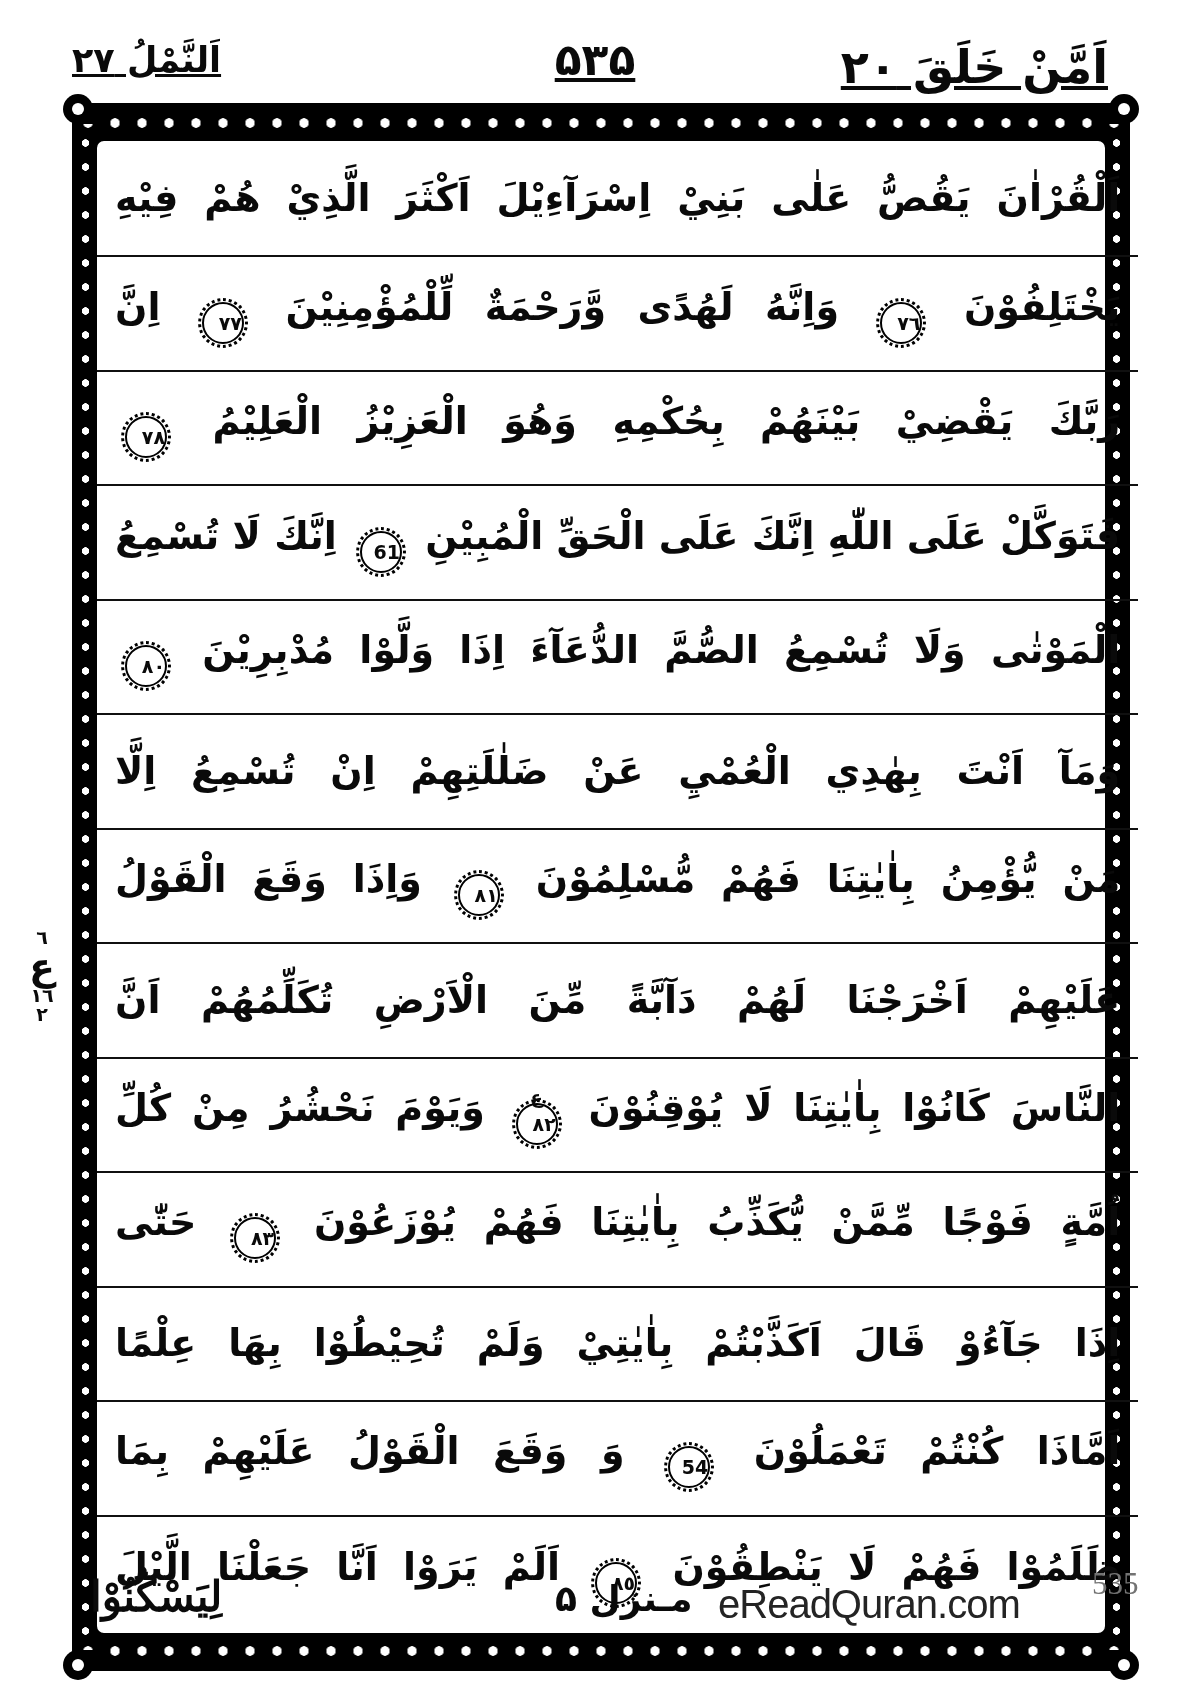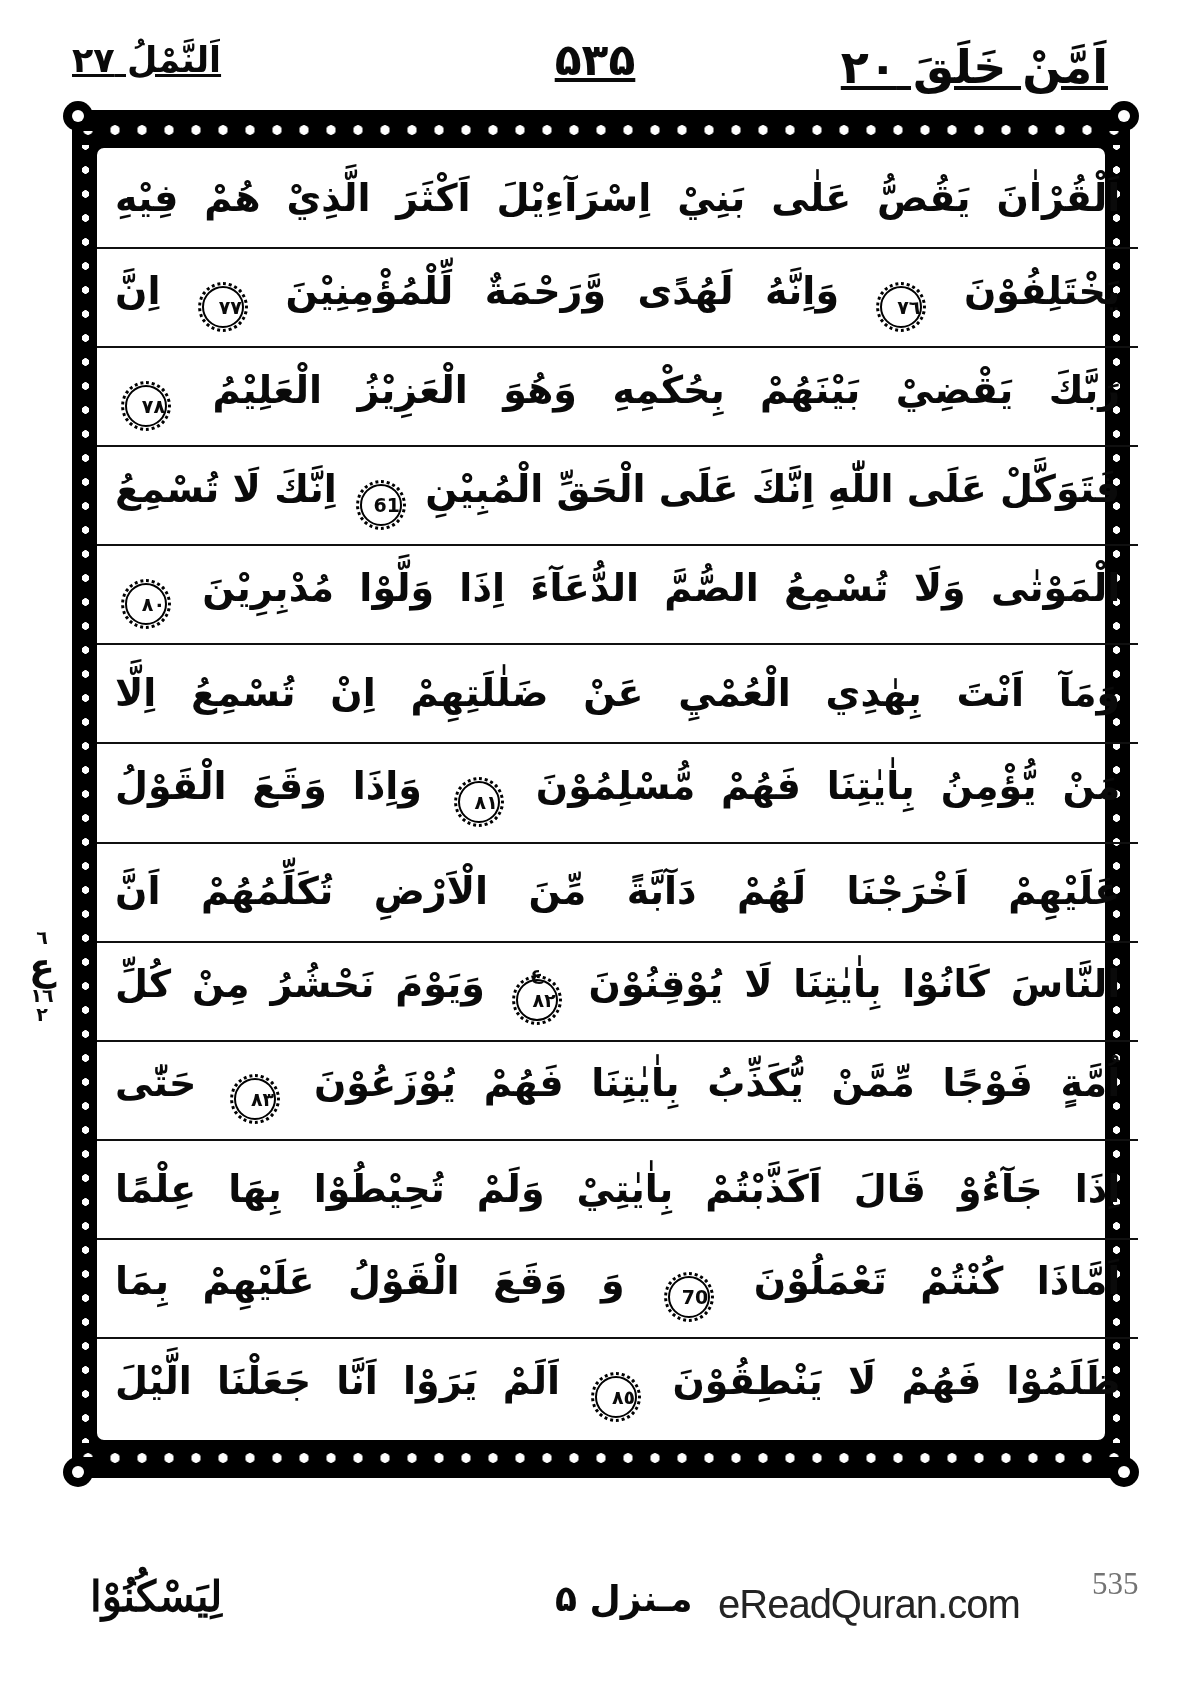--- a/index.html
+++ b/index.html
@@ -14,22 +14,22 @@
   }
 
   
   .hdr { position:absolute; top:40px; font-weight:bold; direction:rtl;text-decoration:underline; }
   .hdr-surah { left:72px; font-size:35px; }
   .hdr-page  { left:50%; transform:translateX(-50%); top:34px; font-size:44px; letter-spacing:2px; }
   .hdr-juz   { right:82px; font-size:46px; }
 
   
   .frame {
-    position:absolute; left:72px; top:110px;
-    width:1058px; height:1368px;
+    position:absolute; left:72px; top:103px;
+    width:1058px; height:1568px;
     background:#000;
     border:5px solid #000;
   }
   .band { position:absolute; background-color:#000;
     background-image:radial-gradient(circle, #ffffff 0 4.5px, rgba(0,0,0,0) 5px);
   }
   .band-top    { left:0; right:0; top:0;    height:30px; background-size:27px 30px; background-position:center; }
   .band-bottom { left:0; right:0; bottom:0; height:30px; background-size:27px 30px; background-position:center; }
   .band-left   { left:0;  top:30px; bottom:30px; width:17px; background-size:17px 24px; background-position:center;
                  background-image:radial-gradient(circle, #ffffff 0 3.5px, rgba(0,0,0,0) 4px); }
@@ -151,21 +151,21 @@
         <div class="row">
           <div class="line"><span class="ar">النَّاسَ كَانُوْا بِاٰيٰتِنَا لَا يُوْقِنُوْنَ</span> <span class="verse-circle">٨٢<span class="ruku-sup">ع</span></span> <span class="ar">وَيَوْمَ نَحْشُرُ مِنْ كُلِّ</span></div>
         </div>
         <div class="row">
           <div class="line"><span class="ar">اُمَّةٍ فَوْجًا مِّمَّنْ يُّكَذِّبُ بِاٰيٰتِنَا فَهُمْ يُوْزَعُوْنَ</span> <span class="verse-circle">٨٣</span> <span class="ar">حَتّٰى</span></div>
         </div>
         <div class="row">
           <div class="line"><span class="ar">اِذَا جَآءُوْ قَالَ اَكَذَّبْتُمْ بِاٰيٰتِيْ وَلَمْ تُحِيْطُوْا بِهَا عِلْمًا</span></div>
         </div>
         <div class="row">
-          <div class="line"><span class="ar">اَمَّاذَا كُنْتُمْ تَعْمَلُوْنَ</span> <span class="verse-circle">70</span> <span class="ar">وَ وَقَعَ الْقَوْلُ عَلَيْهِمْ بِمَا</span></div>
+          <div class="line"><span class="ar">اَمَّاذَا كُنْتُمْ تَعْمَلُوْنَ</span> <span class="verse-circle">54</span> <span class="ar">وَ وَقَعَ الْقَوْلُ عَلَيْهِمْ بِمَا</span></div>
         </div>
         <div class="row">
           <div class="line"><span class="ar">ظَلَمُوْا فَهُمْ لَا يَنْطِقُوْنَ</span> <span class="verse-circle">٨٥</span> <span class="ar">اَلَمْ يَرَوْا اَنَّا جَعَلْنَا الَّيْلَ</span></div>
         </div>
       </div>
   </div>
 
   <div class="margin-ruku">
     <span class="small">٦</span>
     <span class="ain">ع</span>

